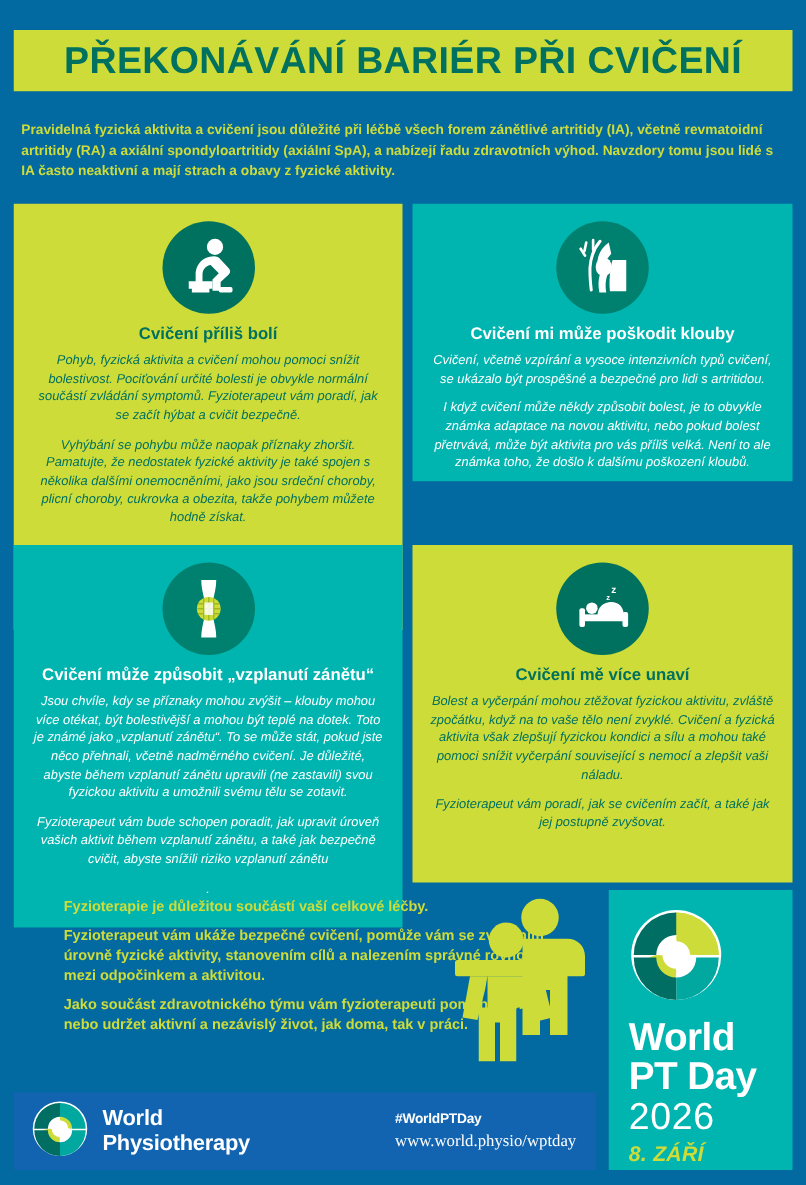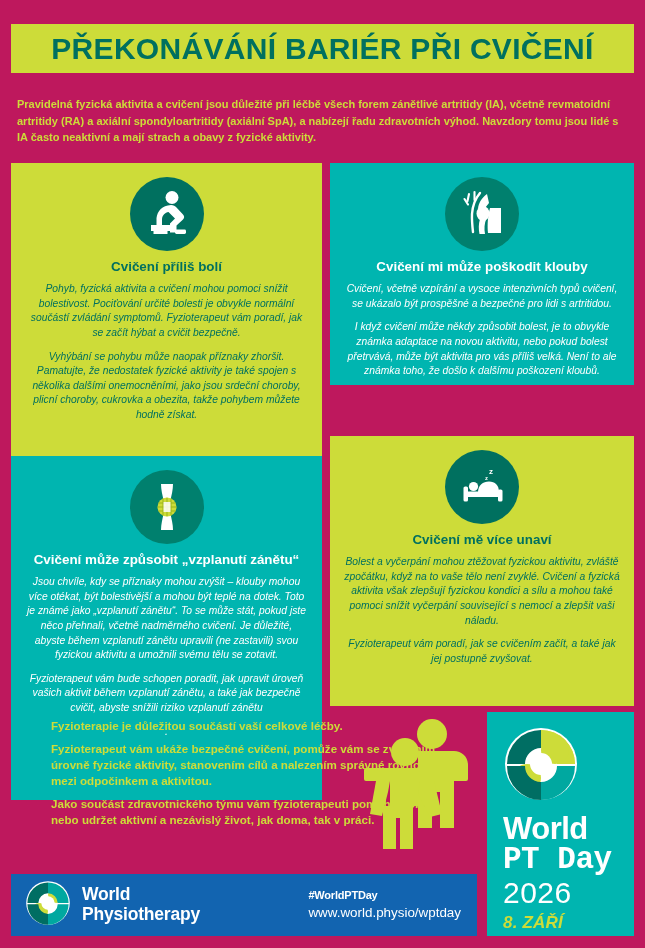--- a/index.html
+++ b/index.html
@@ -5,21 +5,21 @@
   html,body{margin:0;padding:0;}
   body{
     width:645px;height:948px;
     background:#00705f;
     font-family:"Liberation Sans", sans-serif;
     overflow:hidden;
   }
   .poster{
     position:relative;
     width:645px;height:948px;
-    background:#be185d;
+    background:#0369a1;
     box-sizing:border-box;
     padding:0;
   }
 
   
   .title-bar{
     position:absolute;left:11px;top:24px;width:623px;height:49px;
     background:#cddc39;
     display:flex;align-items:center;justify-content:center;
   }
@@ -49,21 +49,21 @@
     box-sizing:border-box;
     padding:10px 14px 8px 14px;
     text-align:center;
     overflow:hidden;
   }
   .panel.lime{background:#cddc39;}
   .panel.teal{background:#00b5b0;}
 
   .p1{left:11px;top:163px;width:311px;height:341px;}
   .p2{left:330px;top:163px;width:304px;height:222px;}
-  .p3{left:11px;top:456px;width:311px;height:344px;}
+  .p3{left:11px;top:436px;width:311px;height:306px;}
   .p4{left:330px;top:436px;width:304px;height:270px;}
 
   .icon-circle{
     width:74px;height:74px;border-radius:50%;
     background:#00705f;
     margin:4px auto 8px auto;
     display:flex;align-items:center;justify-content:center;
   }
   .panel.teal .icon-circle{background:#00806e;}
   .icon-circle svg{display:block;}
@@ -106,21 +106,21 @@
     box-sizing:border-box;
     padding:14px 0 0 16px;
   }
   .wpt-logo{margin:0 0 8px 0;}
   .wpt-world{
     color:#ffffff;font-size:31px;font-weight:bold;line-height:0.98;
     letter-spacing:-0.5px;margin:0;
   }
   .wpt-ptday{
     color:#ffffff;font-size:31px;font-weight:bold;line-height:1.0;
-    letter-spacing:-0.5px;margin:0;font-family:Liberation Mono, monospace;
+    letter-spacing:-0.5px;margin:0;
   }
   .wpt-year{
     color:#ffffff;font-size:30px;font-weight:normal;line-height:1.1;
     letter-spacing:0.5px;margin:1px 0 0 0;
   }
   .wpt-date{
     color:#cddc39;font-size:17px;font-weight:bold;margin:4px 0 0 0;
     letter-spacing:0.2px;
     font-style:italic;
   }
@@ -139,21 +139,21 @@
     letter-spacing:-0.2px;
   }
   .footer-right{
     margin-left:auto;margin-right:16px;text-align:left;
   }
   .footer-hash{
     color:#ffffff;font-size:11px;font-weight:bold;line-height:1.2;
     letter-spacing:-0.2px;margin:0 0 3px 0;
   }
   .footer-url{
-    color:#ffffff;font-size:13.4px;font-weight:normal;line-height:1.2;margin:0;
+    color:#ffffff;font-size:13.4px;font-weight:normal;line-height:1.2;margin:0;font-family:Liberation Serif, serif;
   }
 </style>
 </head>
 <body>
 
 <div class="poster">
 
   <div class="title-bar">
     <div class="title-text">PŘEKONÁVÁNÍ BARIÉR PŘI CVIČENÍ</div>
   </div>

